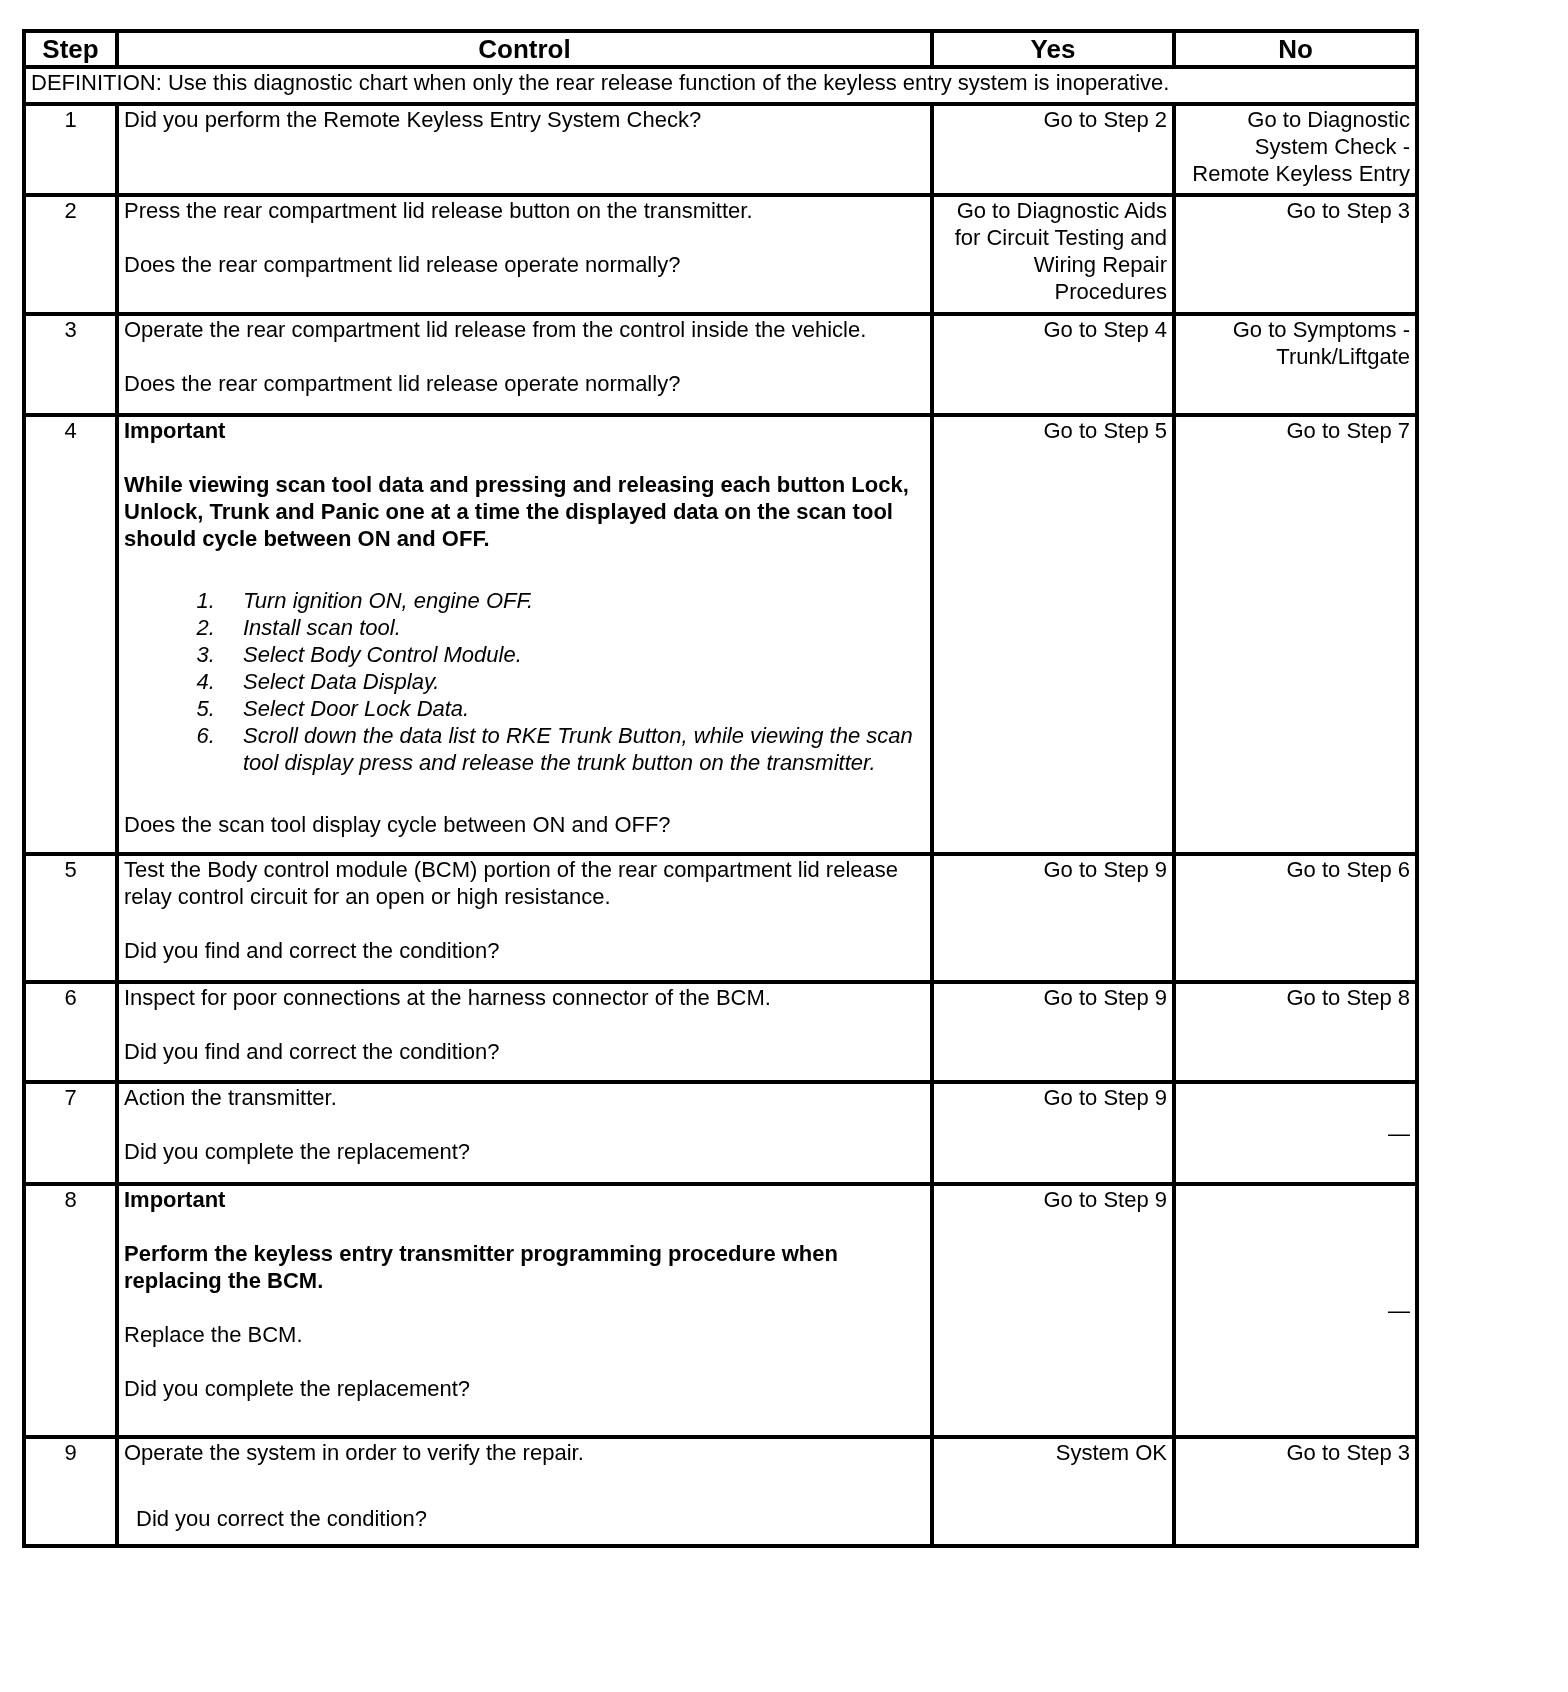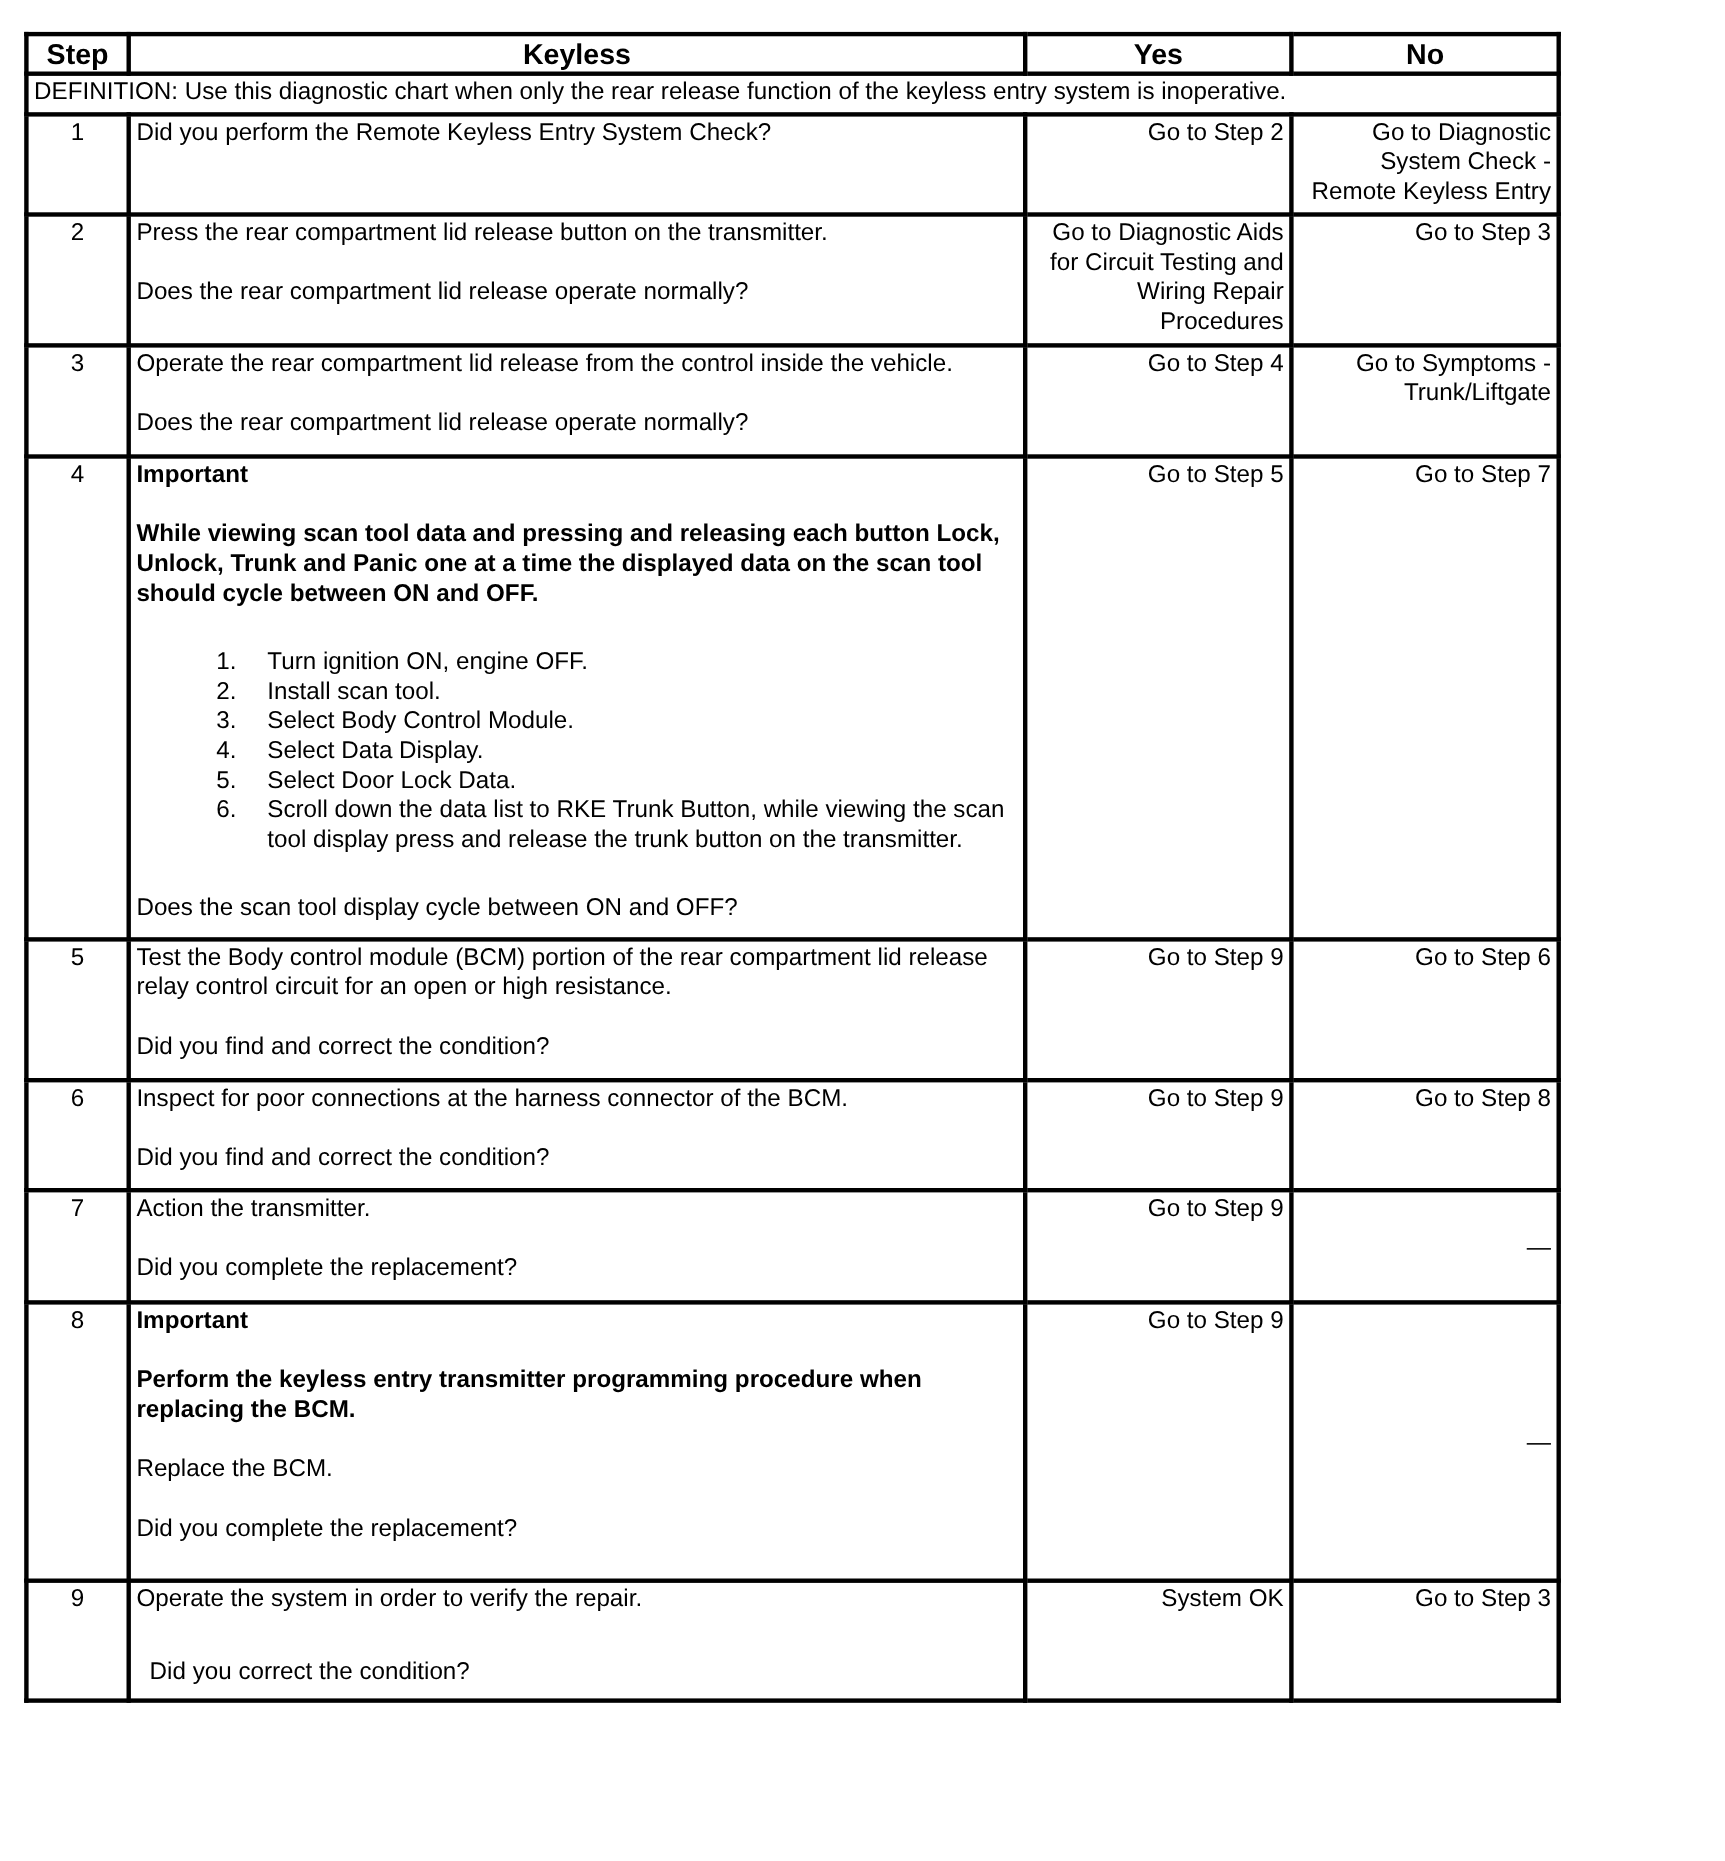--- a/index.html
+++ b/index.html
@@ -18,38 +18,38 @@
   col.c-no { width: 243px; }
   th { font-weight: bold; text-align: center; height: 32px; vertical-align: middle !important; font-size: 26px; }
   td.def { height: 33px; vertical-align: middle; padding-left: 4px; }
   td.step { text-align: center; vertical-align: middle; }
   td.yes, td.no { text-align: right; vertical-align: bottom; padding-bottom: 1px; padding-left: 2px; padding-right: 2px; }
   td.no.top { vertical-align: top; }
   td.no.mid, td.yes.mid { vertical-align: middle; }
   td.yes.top { vertical-align: top; }
   .bold { font-weight: bold; }
   .gap { height: 27px; }
-  ol.steps { margin: 0; padding-left: 97px; }
+  ol.steps { margin: 0; padding-left: 97px; font-style: italic; }
   ol.steps li { padding-left: 22px; }
   td.act { padding-left: 5px; }
 </style>
 </head>
 <body>
 
 <table class="chart">
   <colgroup>
     <col class="c-step">
       <col class="c-action">
       <col class="c-yes">
       <col class="c-no">
   </colgroup>
   <tbody>
       <tr>
     <th>Step</th>
-    <th>Keyless</th>
+    <th>Control</th>
     <th>Yes</th>
     <th>No</th>
   </tr>
   <tr>
     <td colspan="4" class="def">DEFINITION: Use this diagnostic chart when only the rear release function of the keyless entry system is inoperative.</td>
   </tr>
 
   <tr style="height:91px">
     <td class="step">1</td>
     <td class="act">

